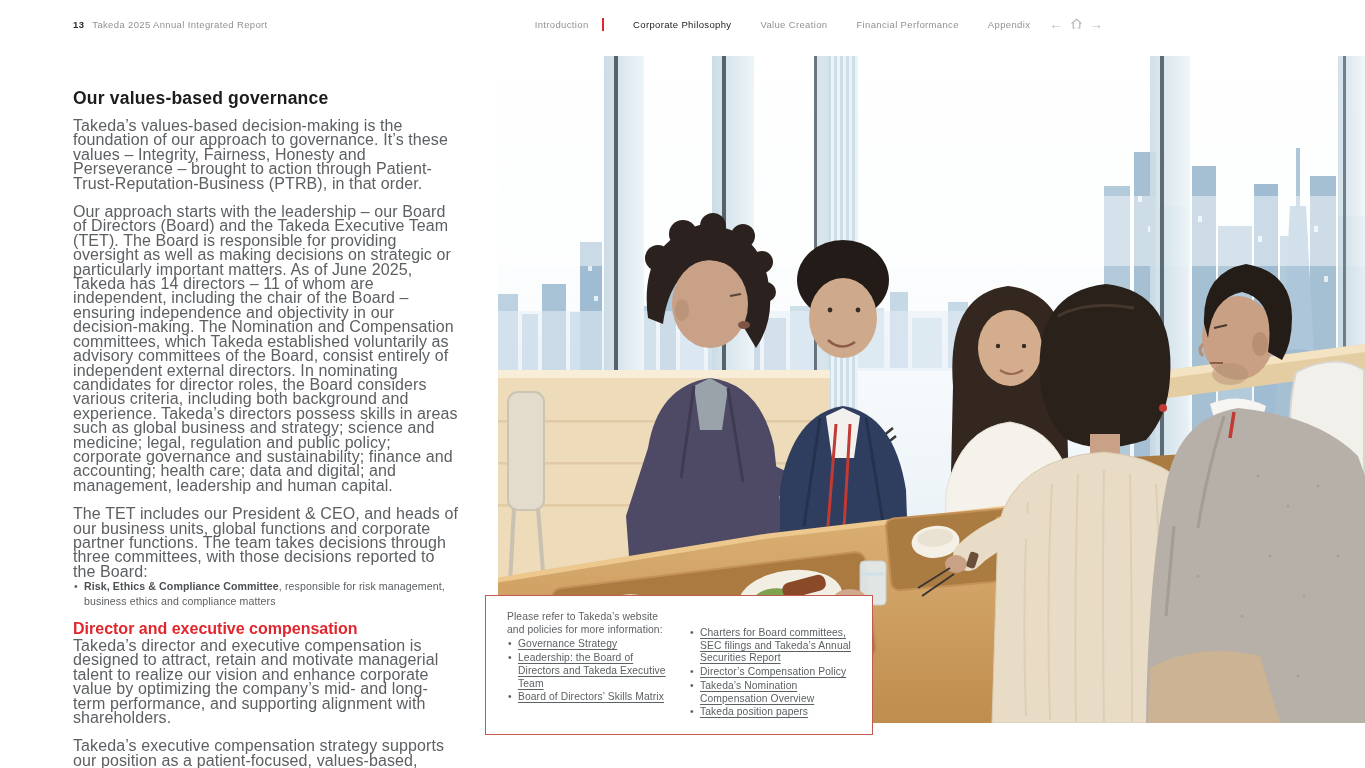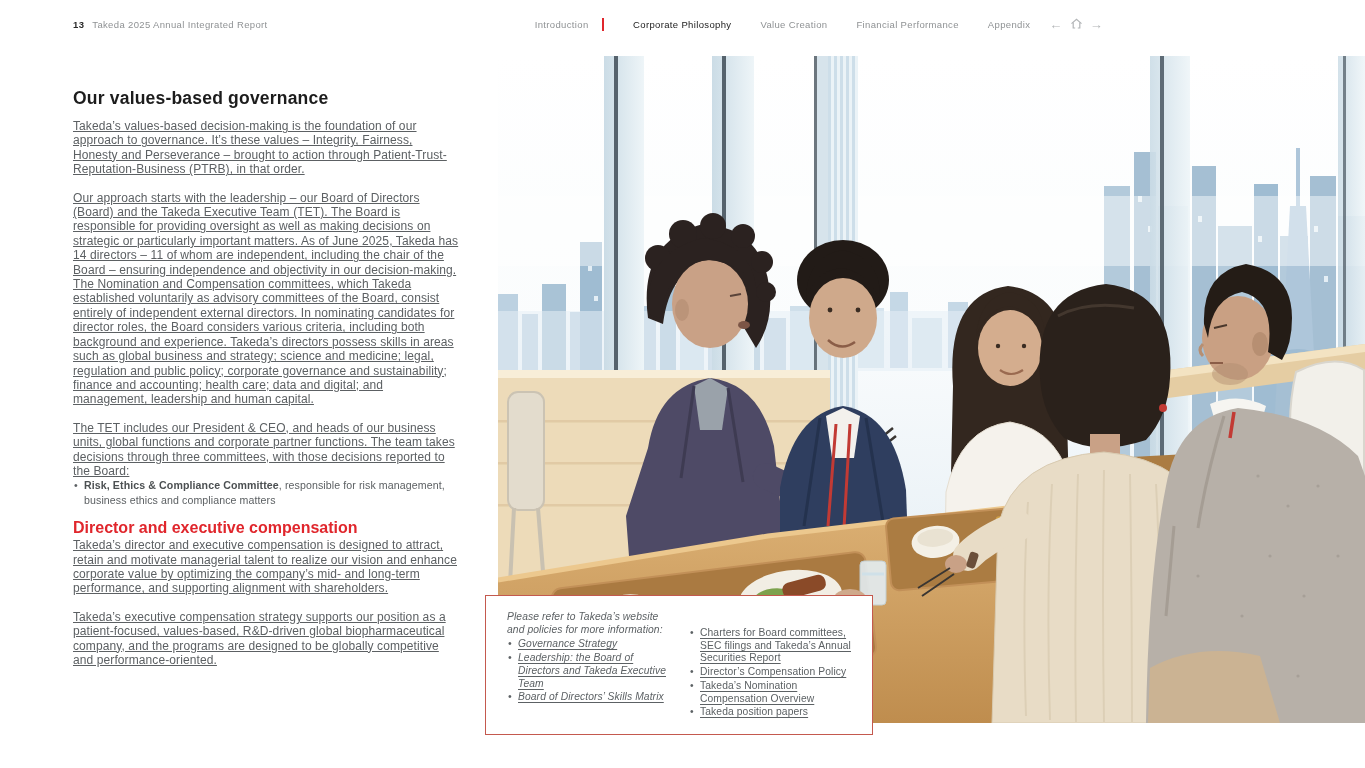--- a/index.html
+++ b/index.html
@@ -14,36 +14,36 @@
   .nav{display:flex;align-items:center;gap:13px;}
   .nav-item{color:#8f9294;white-space:nowrap;cursor:pointer;margin-left:16px;}
   .nav-item.active{color:#1b1b1b;font-weight:normal;}
   .nav-divider{width:2.5px;height:13px;background:#e0262c;display:inline-block;}
   .nav-arrows{display:flex;align-items:center;gap:7px;margin-left:6px;}
   .arrow{color:#b2b5b7;font-size:13px;line-height:13px;cursor:pointer;}
   
   .article{position:absolute;left:73px;top:88px;width:386px;}
   .article h1{font-size:17.5px;line-height:21px;letter-spacing:.2px;color:#1c1c1c;
               margin:0 0 10px 0;font-weight:bold;}
-  .article p{font-size:12px;line-height:14.4px;letter-spacing:.1px;margin:0 0 14px 0;text-decoration:underline;}
+  .article p{font-size:16px;line-height:14.4px;letter-spacing:.1px;margin:0 0 14px 0;}
   .article p.tight{margin-bottom:0;}
   .clist{list-style:none;margin:0 0 14px 0;padding:0;}
   .clist li{position:relative;padding-left:11px;font-size:10.6px;line-height:14.4px;letter-spacing:.1px;}
   .clist li::before{content:"•";position:absolute;left:1px;top:0;color:#5c6063;}
   .cname{font-weight:bold;color:#4c5052;}
   .article h2{font-size:16px;line-height:14px;color:#e0262c;margin:1px 0 3px 0;font-weight:bold;}
   
   .photo{position:absolute;left:498px;top:56px;width:867px;height:667px;margin:0;padding:0;}
   .photo svg{display:block;width:867px;height:667px;}
   
   .info-box{position:absolute;left:485px;top:595px;width:388px;min-height:139px;box-sizing:border-box;
             background:#fff;border:1px solid #c4594e;padding:15px 10px 14px 21px;
             display:flex;gap:14px;z-index:5;}
   .info-col{font-size:10.3px;line-height:12.7px;letter-spacing:.1px;color:#5c6164;}
-  .info-col.l{width:168px;font-style:italic;}
+  .info-col.l{width:168px;}
   .info-col.r{width:172px;}
   .info-col p{margin:0;}
   .blist{list-style:none;margin:2px 0 0 0;padding:0;}
   .info-col.r .blist{margin-top:16px;}
   .blist li{position:relative;padding-left:11px;margin-bottom:1px;}
   .blist li::before{content:"•";position:absolute;left:1px;top:0;}
   .lnk{text-decoration:underline;text-underline-offset:2px;cursor:pointer;}
 </style>
 </head>
 <body>

